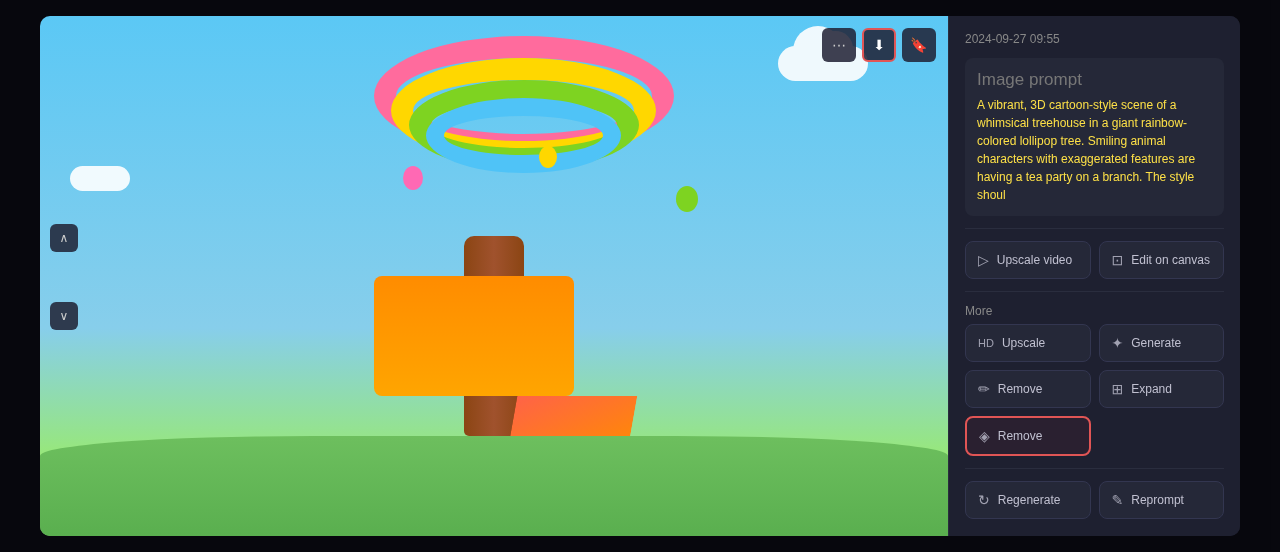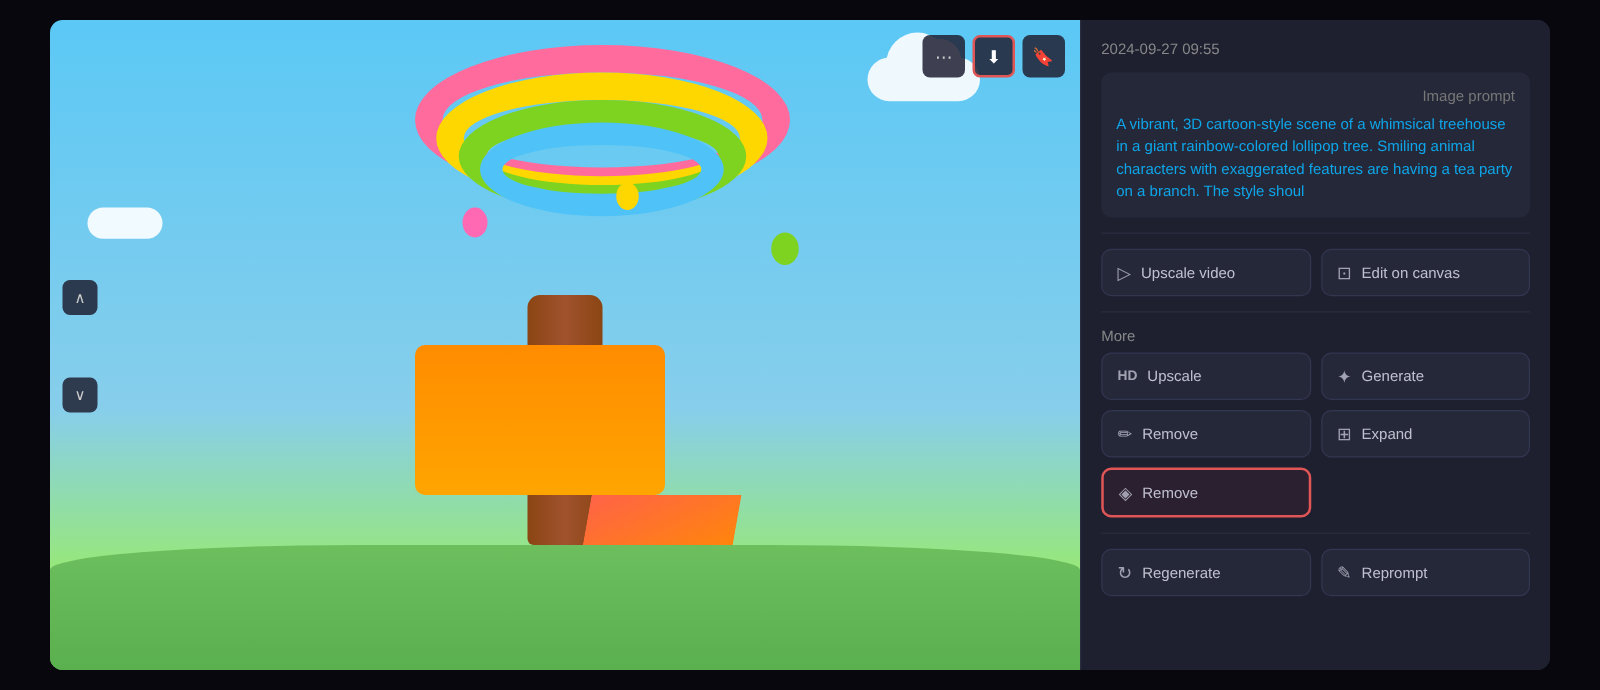--- a/index.html
+++ b/index.html
@@ -151,47 +151,46 @@
       display: flex;
       align-items: center;
       justify-content: center;
       cursor: pointer;
       color: #ccc;
       font-size: 12px;
     }
     .nav-up { top: 40%; }
     .nav-down { top: 55%; }
     .right-panel {
-      width: 376px;
+      width: 292px;
       background: #1e2030;
       padding: 16px;
       display: flex;
       flex-direction: column;
       gap: 12px;
       border-left: 1px solid #2a2d3e;
       overflow-y: auto;
     }
     .timestamp {
       font-size: 12px;
       color: #888;
     }
     .prompt-section {
       background: #252838;
       border-radius: 8px;
       padding: 12px;
     }
     .prompt-label {
-      font-size: 12px;
+      font-size: 17px;
       color: #777;
       margin-bottom: 6px;
-      text-align: right;
     }
     .prompt-text {
       font-size: 12px;
-      color: #0ea5e9;
+      color: #fde047;
       line-height: 1.5;
     }
     .section-label {
       font-size: 12px;
       color: #888;
       margin-bottom: 6px;
     }
     .action-grid {
       display: grid;
       grid-template-columns: 1fr 1fr;
@@ -294,21 +293,21 @@
           </button>
         </div>
       </div>
 
       <div class="divider"></div>
 
       <div>
         <div class="section-label">More</div>
         <div class="action-grid">
           <button class="action-btn">
-            <span class="btn-icon" style="font-size:11px;font-weight:bold;">HD</span>
+            <span class="btn-icon" style="font-size:11px;font-weight:normal;">HD</span>
             <span>Upscale</span>
           </button>
           <button class="action-btn">
             <span class="btn-icon">✦</span>
             <span>Generate</span>
           </button>
           <button class="action-btn">
             <span class="btn-icon">✏</span>
             <span>Remove</span>
           </button>

